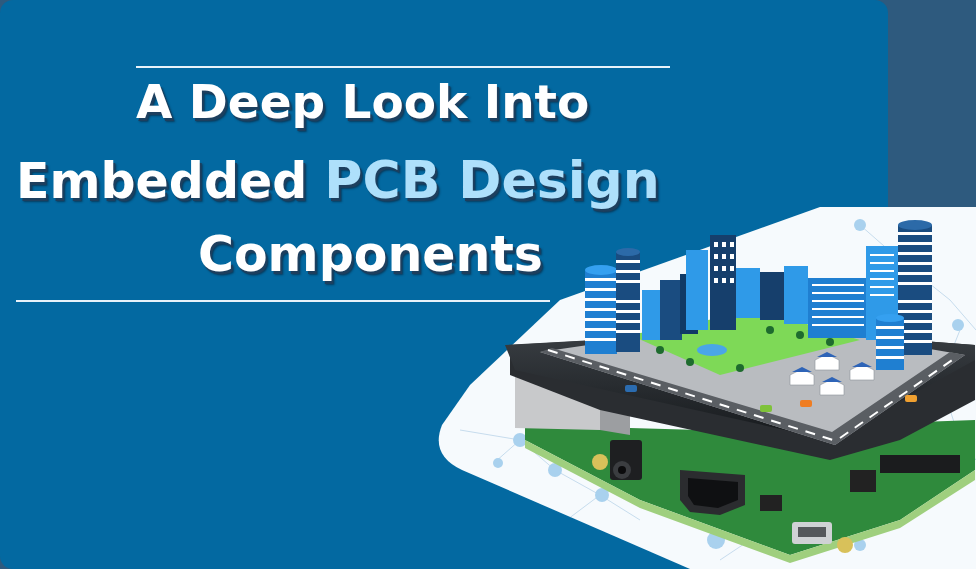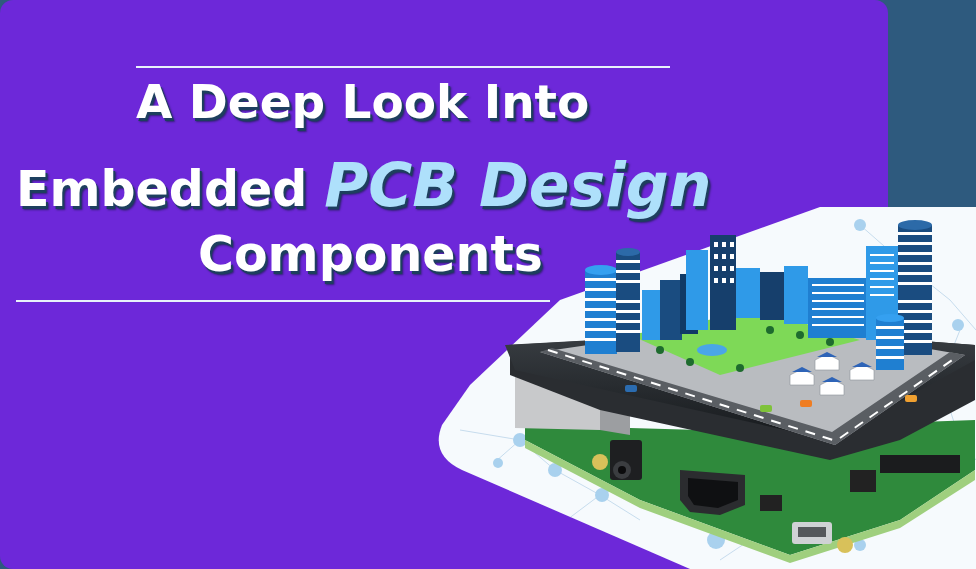--- a/index.html
+++ b/index.html
@@ -1,26 +1,26 @@
 <!DOCTYPE html>
 <html><head>
 <meta charset="utf-8">
 <style>
   html,body{margin:0;padding:0;}
   body{width:976px;height:569px;overflow:hidden;background:#2e5a7e;position:relative;font-family:"DejaVu Sans","Liberation Sans",sans-serif;}
-  .banner{position:absolute;left:0;top:0;width:888px;height:569px;background:#6d28d9;border-radius:13px;}
+  .banner{position:absolute;left:0;top:0;width:888px;height:569px;background:#0369a1;border-radius:13px;}
   .rule{position:absolute;height:2px;background:#e8f2fa;}
   .rule-top{left:136px;top:66px;width:534px;}
   .rule-bottom{left:16px;top:300px;width:534px;}
   .line{position:absolute;white-space:nowrap;color:#ffffff;font-weight:600;letter-spacing:0px;
         text-shadow:2px 3px 0 #1d3f5e, 3px 4px 2px rgba(10,30,50,.6);}
   .line1{left:136px;top:74px;font-size:47px;}
   .line2{left:16px;top:150px;font-size:49px;}
   .line3{left:198px;top:226px;font-size:49px;text-align:right;}
-  .accent{color:#aee0fb;font-weight:700;font-size:60px;font-style:italic;}
+  .accent{color:#aee0fb;font-weight:700;font-size:52px;}
   .art{position:absolute;left:0;top:0;}
 </style>
 </head>
 <body>
 
 <div class="banner">
 
   <svg class="art" width="976" height="569" viewBox="0 0 976 569">
     <defs>
       <clipPath id="panelClip">

